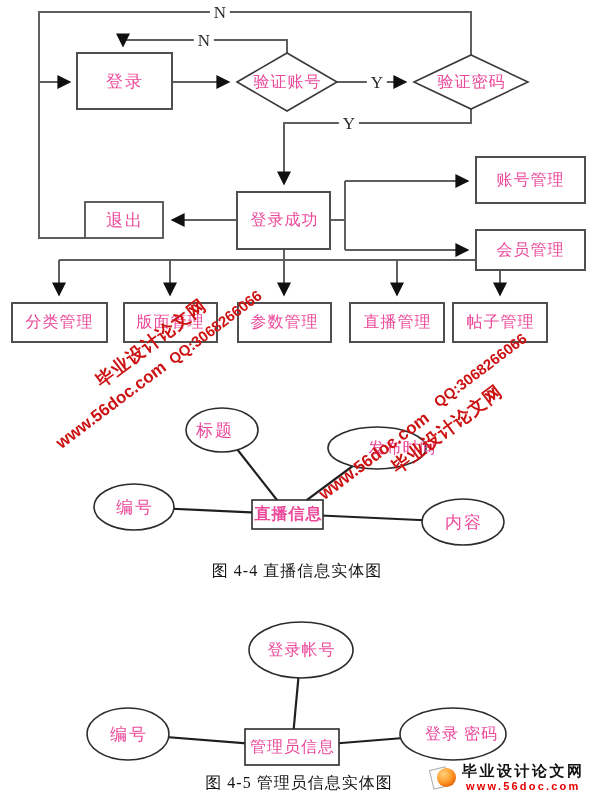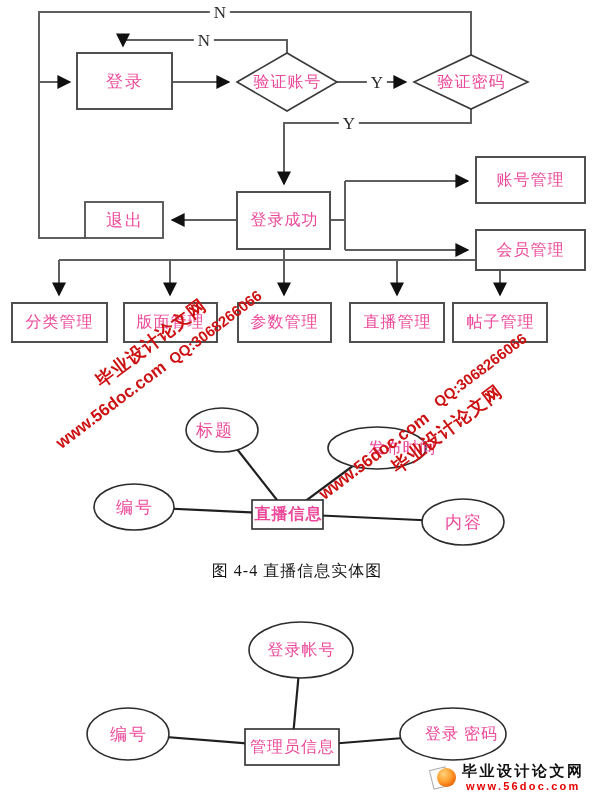--- a/index.html
+++ b/index.html
@@ -138,20 +138,21 @@
   <div class="lbl small" style="left:284px;top:322px;">参数管理</div>
   <div class="lbl small" style="left:397px;top:322px;">直播管理</div>
   <div class="lbl small" style="left:500px;top:322px;">帖子管理</div>
 
   <div class="edge" style="left:220px;top:12px;">N</div>
   <div class="edge" style="left:204px;top:40px;">N</div>
   <div class="edge" style="left:377px;top:82px;">Y</div>
   <div class="edge" style="left:349px;top:123px;">Y</div>
 
   <div class="cap" style="left:297px;top:571px;">图 4-4 直播信息实体图</div>
+  <div class="cap" style="left:299px;top:783px;">图 4-5 管理员信息实体图</div>
 
   <div class="lbl" style="left:214px;top:430px;">标题</div>
   <div class="lbl small" style="left:377px;top:448px;margin-left:25px;">发布时间</div>
   <div class="lbl" style="left:134px;top:507px;">编号</div>
   <div class="lbl" style="left:463px;top:522px;">内容</div>
   <div class="lbl small" style="left:288px;top:514px;font-weight:bold;">直播信息</div>
 
   <div class="lbl small" style="left:301px;top:650px;">登录帐号</div>
   <div class="lbl" style="left:128px;top:734px;">编号</div>
   <div class="lbl small" style="left:453px;top:734px;margin-left:8px;">登录 密码</div>

